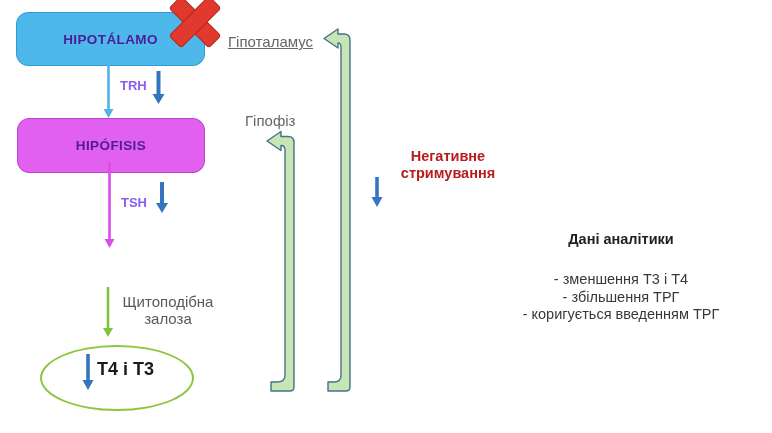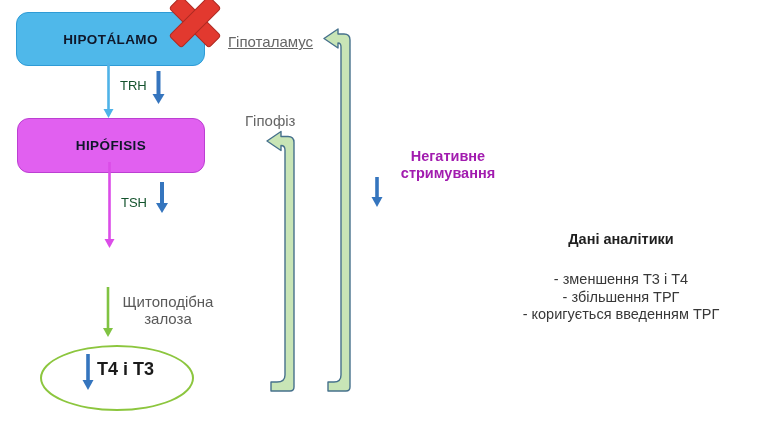--- a/index.html
+++ b/index.html
@@ -2,44 +2,44 @@
 <html><head>
 <meta charset="utf-8">
 <style>
   html,body{margin:0;padding:0;background:#fff;}
   #stage{
     position:relative;width:772px;height:433px;background:#ffffff;overflow:hidden;
     font-family:"Liberation Sans", sans-serif;
   }
   .node{
     position:absolute;border-radius:12px;display:flex;align-items:center;justify-content:center;
-    color:#0f172a;font-weight:bold;font-size:13.5px;letter-spacing:.4px;z-index:1;
+    color:#4c1d95;font-weight:bold;font-size:13.5px;letter-spacing:.4px;z-index:1;
   }
   .node-hypothalamus{left:16px;top:12px;width:187px;height:52px;background:#4FB8EA;border:1.5px solid #2E9BD6;}
   .node-pituitary{left:17px;top:110px;width:186px;height:53px;background:#E160F0;border:1.5px solid #BC3FD2;margin-top:8px;}
   .node-thyroid{left:16px;top:239px;width:187px;height:48px;background:#8CD348;border:1.5px solid #6FAF34;}
   .ellipse{
     position:absolute;left:40px;top:345px;width:150px;height:62px;border:2px solid #8CC63E;
     border-radius:50%;background:#ffffff;z-index:1;
   }
   .ellipse-label{
     position:absolute;left:97px;top:359px;font-weight:bold;font-size:18px;color:#1a1a1a;z-index:3;
   }
   .hormone-label{
-    position:absolute;font-weight:normal;font-size:13px;color:#14532d;z-index:3;
+    position:absolute;font-weight:bold;font-size:13px;color:#8b5cf6;z-index:3;
   }
   .trh{left:120px;top:78px;}
   .tsh{left:121px;top:195px;text-align:right;}
   .gray-label{position:absolute;font-size:15px;color:#666;z-index:3;}
   .ua-hypothalamus{left:228px;top:33px;text-decoration:underline;}
   .ua-pituitary{left:245px;top:112px;}
   .ua-thyroid-gland{left:112px;top:293px;width:112px;text-align:center;color:#595959;line-height:1.15;}
   .neg-feedback{
     position:absolute;left:385px;top:148px;width:126px;text-align:center;
-    font-size:14.5px;font-weight:bold;color:#a21caf;line-height:1.2;z-index:3;
+    font-size:14.5px;font-weight:bold;color:#b91c1c;line-height:1.2;z-index:3;
   }
   .analytics{
     position:absolute;left:468px;top:231px;width:306px;text-align:center;z-index:3;
   }
   .analytics-title{font-size:14.5px;font-weight:bold;color:#1f1f1f;}
   .analytics-items{margin-top:24px;font-size:14.5px;color:#383838;line-height:17.5px;}
   #arrow-layer{position:absolute;left:0;top:0;z-index:2;}
 </style>
 </head>
 <body>

